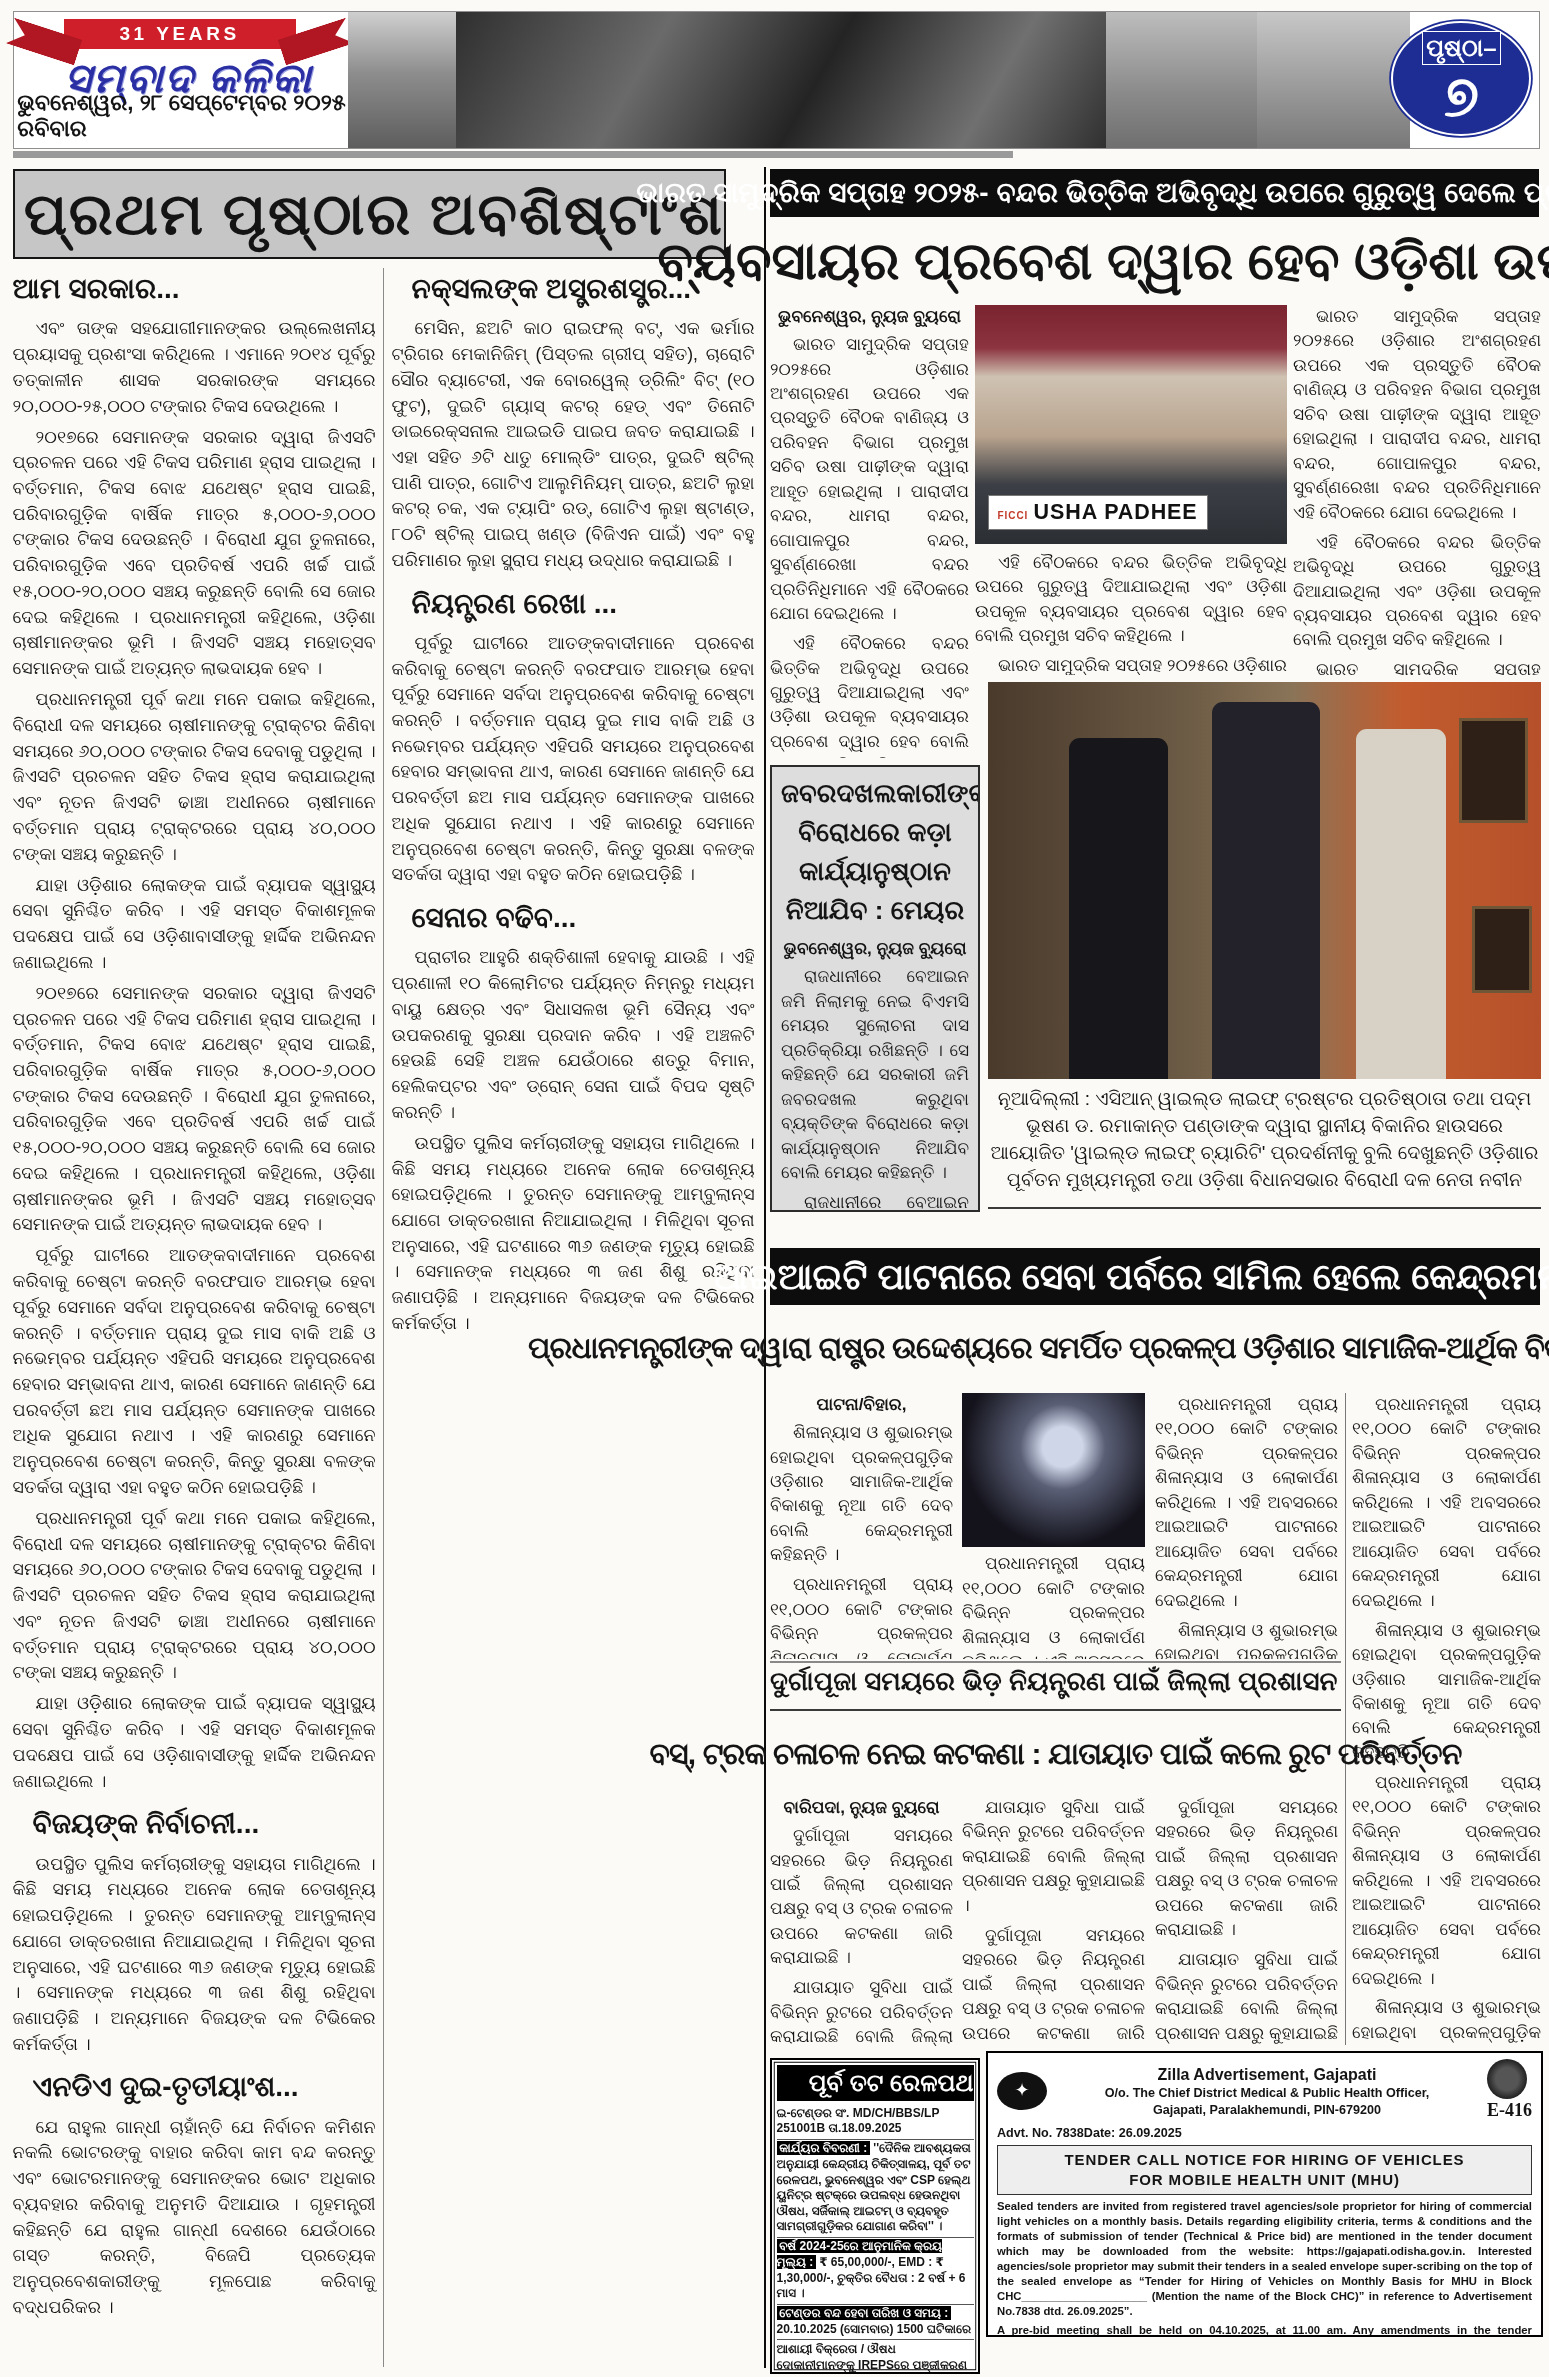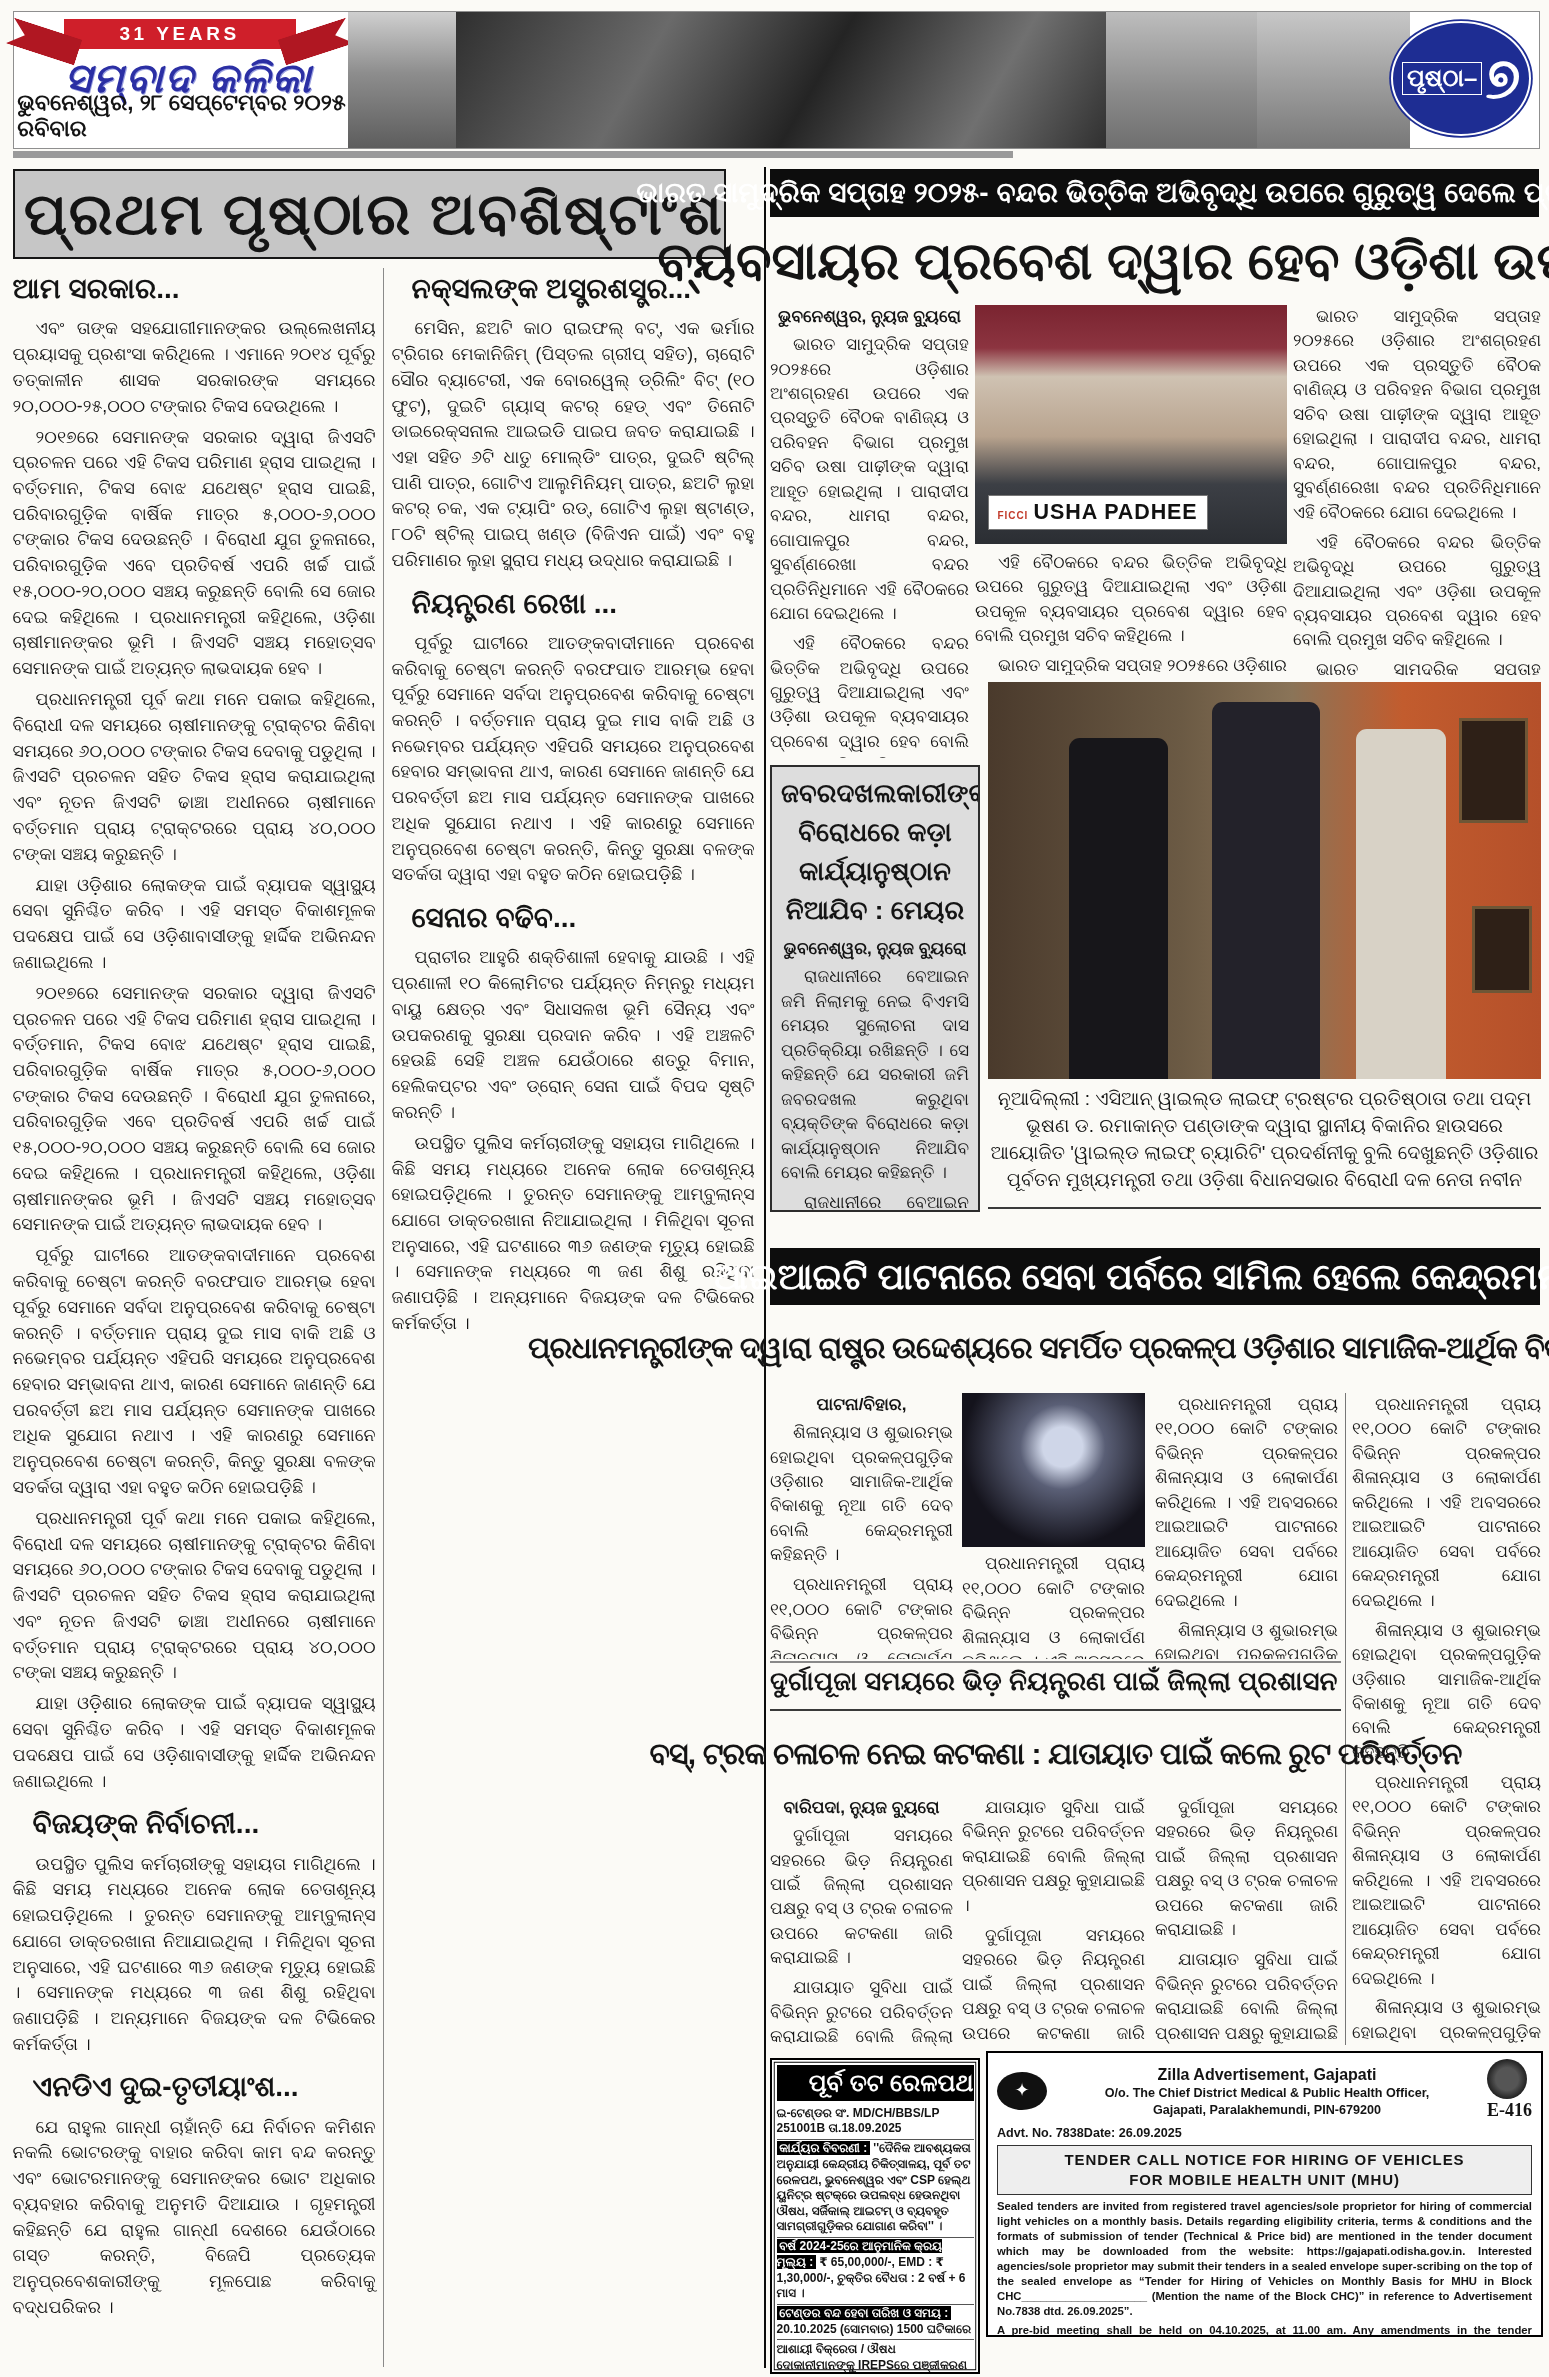--- a/index.html
+++ b/index.html
@@ -22,21 +22,21 @@
         text-shadow:0.9px 0.9px 0 #9aa0e0;}
   #dateline{position:absolute;left:3.6px;bottom:5.4px;font-size:22.4px;font-weight:bold;}
   #mast-photos{position:relative;flex:1;display:flex;height:100%;}
   .mph{height:100%;flex:0 0 auto;}
   .ph-temple{width:108px;background:linear-gradient(180deg,#cfcfcf 0%,#8d8d8d 45%,#5d5d5d 100%);}
   .ph-mural{width:650px;background:linear-gradient(120deg,#2f2f2f 0%,#6a6a6a 30%,#242424 55%,#707070 80%,#303030 100%);}
   .ph-women{width:151px;background:linear-gradient(180deg,#bdbdbd 0%,#8a8a8a 60%,#6f6f6f 100%);}
   .ph-pond{width:153px;background:linear-gradient(180deg,#c7c7c7 0%,#9f9f9f 50%,#787878 100%);}
   #page-badge{position:absolute;right:7.2px;top:9px;width:136px;height:111px;background:#1e2d93;
         border-radius:50%;display:flex;align-items:center;justify-content:center;color:#fff;gap:3.6px;
-        border:2.7px solid #fff;box-shadow:0 0 0 1.8px #1e2d93;}
+        border:2.7px solid #fff;box-shadow:0 0 0 1.8px #1e2d93;flex-direction:column;}
   #page-badge .lbl{font-size:24px;font-weight:bold;border:1.8px solid #fff;padding:1.8px 3.6px;background:#1e2d93;}
   #page-badge .num{font-size:57px;font-weight:bold;line-height:1;}
   #mast-bar{left:12.6px;top:151px;width:1000px;height:7.2px;background:#9a9a9a;}
   
   .vrule{width:1.8px;background:#0c0c0c;}
   .hrule{height:1.8px;background:#3a3a3a;}
   
   #front-banner{left:12.6px;top:169px;width:709px;height:86px;background:#c6c6c6;border:2.7px solid #161616;
         display:flex;align-items:center;justify-content:flex-end;font-size:58px;font-weight:bold;letter-spacing:1.8px;}
   #front-article{left:12.6px;top:268px;width:742px;height:2099px;column-count:2;column-gap:16px;

